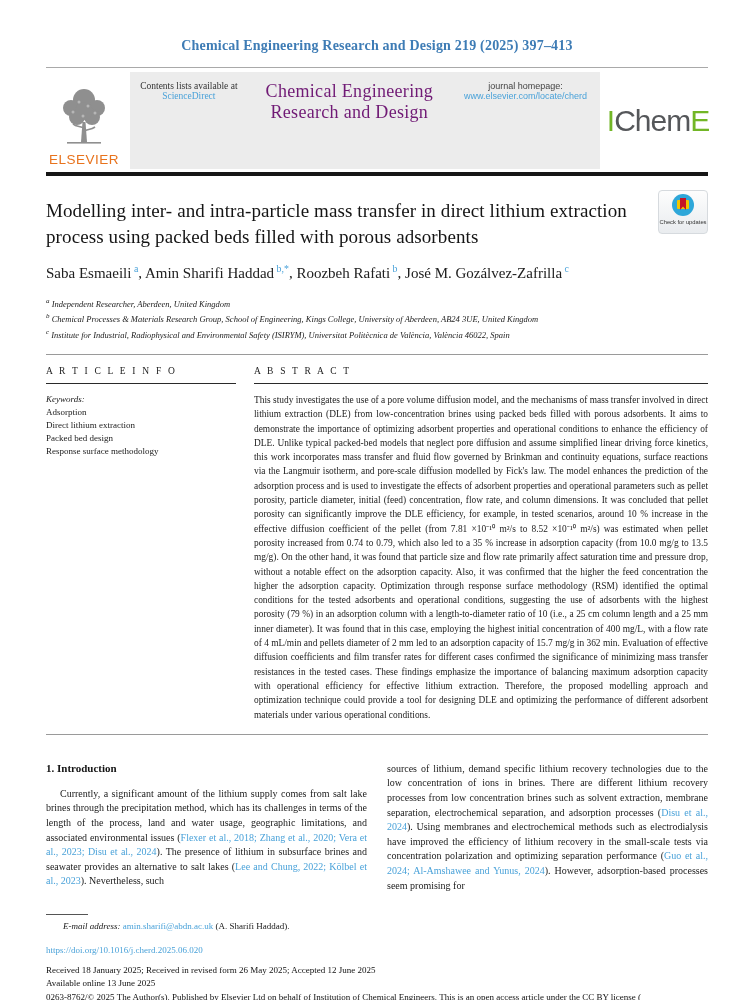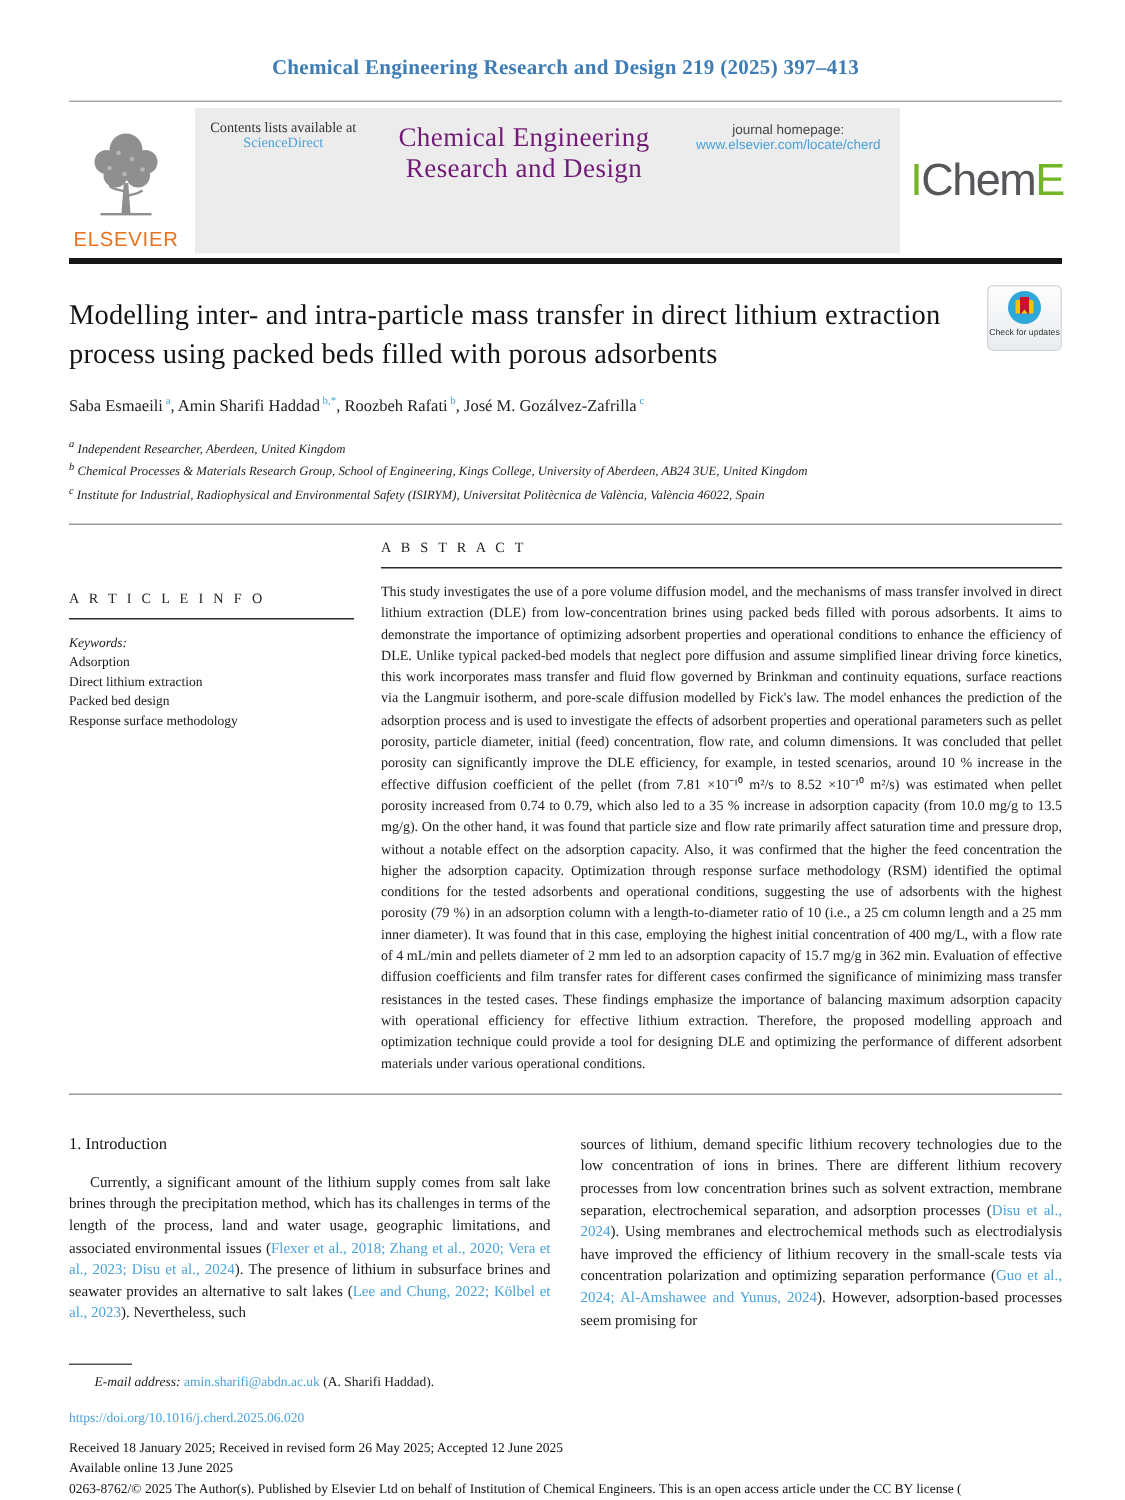--- a/index.html
+++ b/index.html
@@ -30,47 +30,47 @@
 
   
   .title-row { display:flex; margin-top:22px; gap:14px; }
   h1.article-title { flex:1; font-size:19px; font-weight:400; line-height:26px; color:#141414; letter-spacing:.1px; }
   .badge { width:50px; height:44px; margin-top:-8px; background:linear-gradient(#fdfdfd,#e9ecef); border:1px solid #d6dade; border-radius:4px; display:flex; flex-direction:column; align-items:center; padding-top:3px; flex:none; }
   .badge-circle { width:22px; height:22px; border-radius:50%; background:#2ea7d9; position:relative; }
   .badge-book { position:absolute; left:5px; top:6px; width:12px; height:9px; background:#f2c500; border-radius:1px; }
   .badge-mark { position:absolute; left:8px; top:4px; width:6px; height:12px; background:#c41425; clip-path:polygon(0 0,100% 0,100% 100%,50% 70%,0 100%); }
   .badge-text { font-family:"Liberation Sans",sans-serif; font-size:5.8px; line-height:6.5px; color:#333; text-align:center; margin-top:3px; }
 
-  .authors { margin-top:15px; font-size:11px; color:#202020; }
+  .authors { margin-top:15px; font-size:15px; color:#202020; }
   .sup { vertical-align:super; font-size:.66em; line-height:0; }
   .link { color:#4aa2d9; }
   .italic { font-style:italic; }
 
   .affiliations { margin-top:13px; }
   .affil { font-size:8.5px; font-style:italic; color:#222; line-height:12.5px; }
   .affil .aff-sup { vertical-align:super; font-size:7px; font-style:italic; }
 
   .rule-mid { border-top:1px solid #9a9a9a; margin-top:13px; }
 
   
   .info-abstract { display:flex; gap:18px; margin-top:11px; }
-  .info-col { width:190px; flex:none;margin-top:34px; }
+  .info-col { width:190px; flex:none; }
   .abs-col { flex:1; }
   .col-heading { font-size:9.5px; letter-spacing:2.2px; color:#222; }
   .col-rule { border-top:1px solid #2a2a2a; margin:7px 0 9px; }
   .kw-label { font-size:9px; font-style:italic; line-height:13px; }
   .kw-item { font-size:9px; line-height:13px; }
   .abstract-text { font-size:9.4px; line-height:14.3px; text-align:justify; color:#1c1c1c; }
 
   .rule-bottom { border-top:1px solid #9a9a9a; margin-top:12px; }
 
   
   .intro { display:flex; gap:20px; margin-top:27px; }
   .intro-col { flex:1; }
-  .intro-heading { font-size:11px; font-weight:400; color:#141414; }
+  .intro-heading { font-size:11px; font-weight:700; color:#141414; }
   .intro-para { margin-top:13px; font-size:10px; line-height:14.6px; text-align:justify; }
   .indent { text-indent:14px; }
 
   
   .footnotes { margin-top:21px; }
   .fn-rule { width:42px; border-top:1px solid #555; margin-bottom:5px; }
   .fn-line { font-size:9px; line-height:13px; padding-left:10px; }
   .fn-line.email { padding-left:17px; }
   .doi { margin-top:12px; font-size:9px; }
   .meta-line { font-size:9px; line-height:13px; color:#111; }

